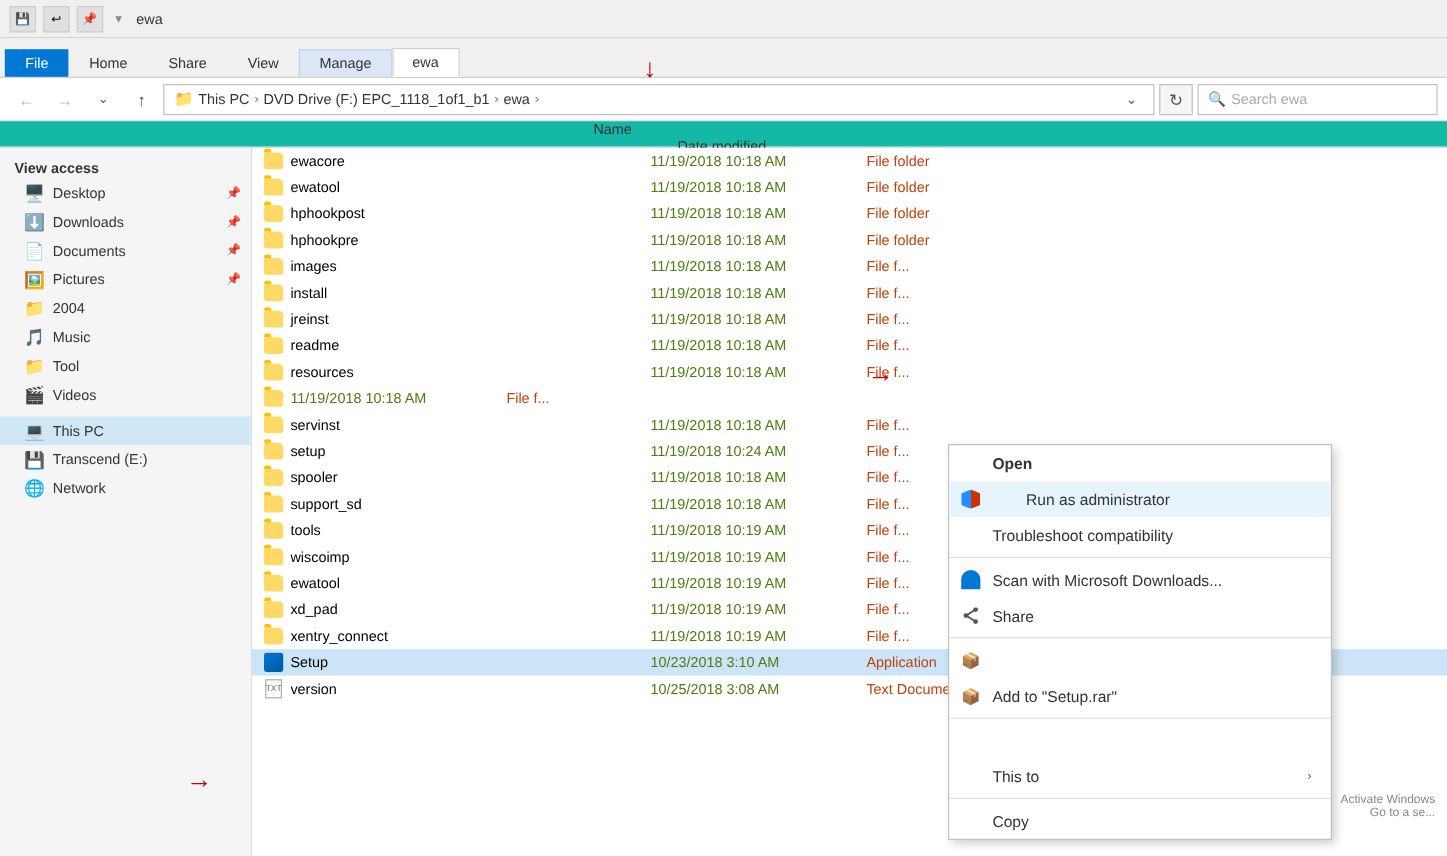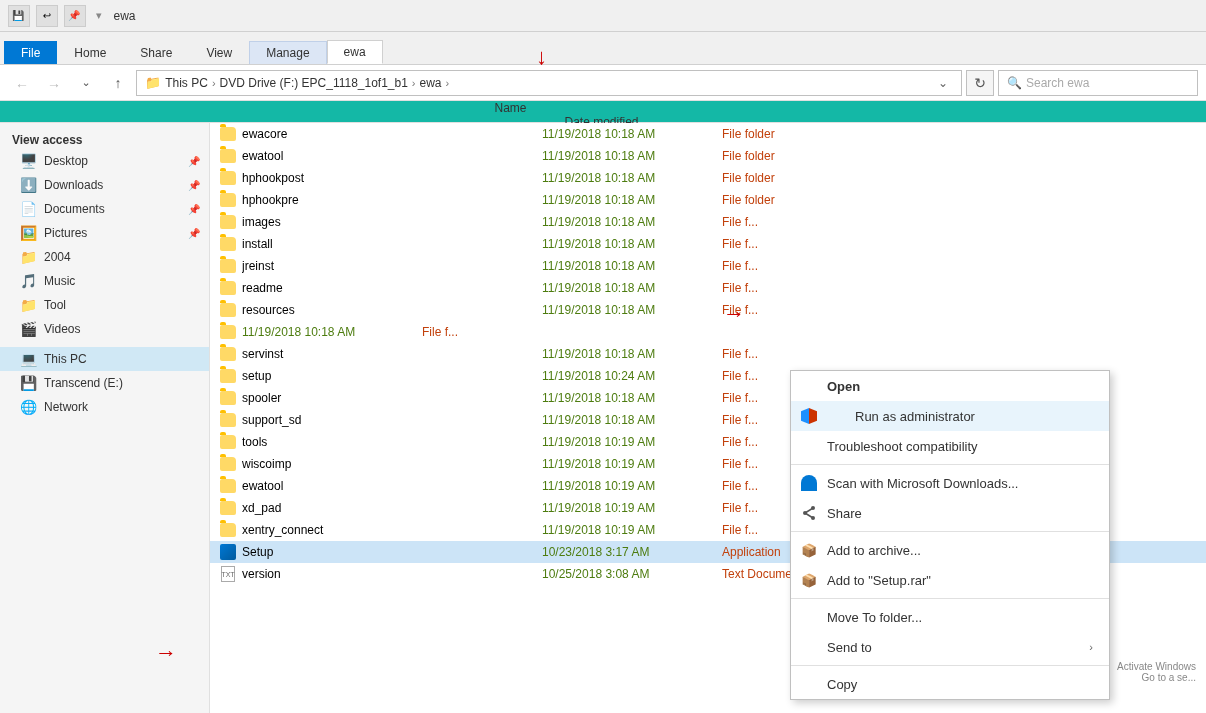--- a/index.html
+++ b/index.html
@@ -544,21 +544,21 @@
     <span class="file-name">xentry_connect</span>
     <span class="file-date">11/19/2018 10:19 AM</span>
     <span class="file-type">File f...</span>
     <span class="file-size"></span>
   </div>
             <div class="file-row selected">
     <div class="file-icon">
                 <div style="width:16px;height:16px;background:linear-gradient(135deg,#0078d4,#005a9e);border-radius:2px;"></div>
               </div>
     <span class="file-name">Setup</span>
-    <span class="file-date">10/23/2018 3:17 AM</span>
+    <span class="file-date">10/23/2018 3:10 AM</span>
     <span class="file-type">Application</span>
     <span class="file-size">43,886 KB</span>
   </div>
             <div class="file-row">
     <div class="file-icon">
                 <div style="width:14px;height:16px;background:#fff;border:1px solid #aaa;font-size:7px;display:flex;align-items:center;justify-content:center;color:#666;">TXT</div>
               </div>
     <span class="file-name">version</span>
     <span class="file-date">10/25/2018 3:08 AM</span>
     <span class="file-type">Text Document</span>
@@ -599,34 +599,32 @@
             <circle cx="3" cy="7" r="2" fill="#555"></circle>
             <line x1="3" y1="7" x2="11" y2="2" stroke="#555" stroke-width="1.5"></line>
             <line x1="3" y1="7" x2="11" y2="12" stroke="#555" stroke-width="1.5"></line>
           </svg>
       </div>
       <span class="context-menu-label">Share</span>
     </div>
     <div class="context-menu-divider"></div>
     <div class="context-menu-item">
       <div class="context-menu-icon">📦</div>
-      <span class="context-menu-label">Add to archive...</span>
     </div>
     <div class="context-menu-item">
       <div class="context-menu-icon">📦</div>
       <span class="context-menu-label">Add to "Setup.rar"</span>
     </div>
     <div class="context-menu-divider"></div>
     <div class="context-menu-item">
       <div class="context-menu-icon"></div>
-      <span class="context-menu-label">Move To folder...</span>
     </div>
     <div class="context-menu-item">
       <div class="context-menu-icon"></div>
-      <span class="context-menu-label">Send to</span>
+      <span class="context-menu-label">This to</span>
       <span class="context-menu-arrow">›</span>
     </div>
     <div class="context-menu-divider"></div>
     <div class="context-menu-item">
       <div class="context-menu-icon"></div>
       <span class="context-menu-label">Copy</span>
     </div>
 
   </div>
 

